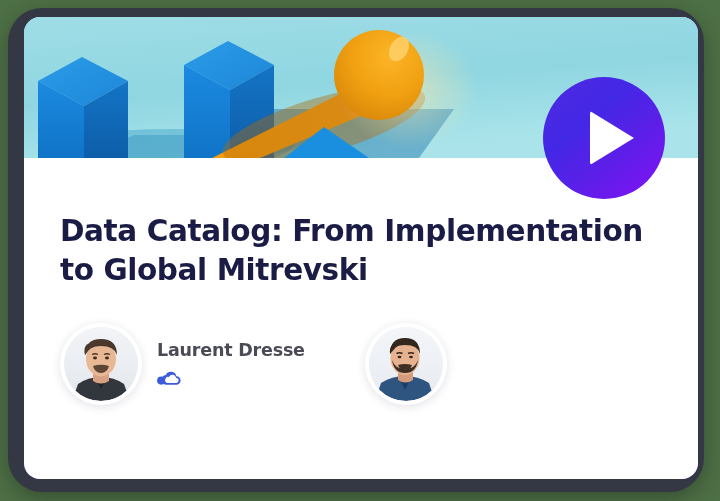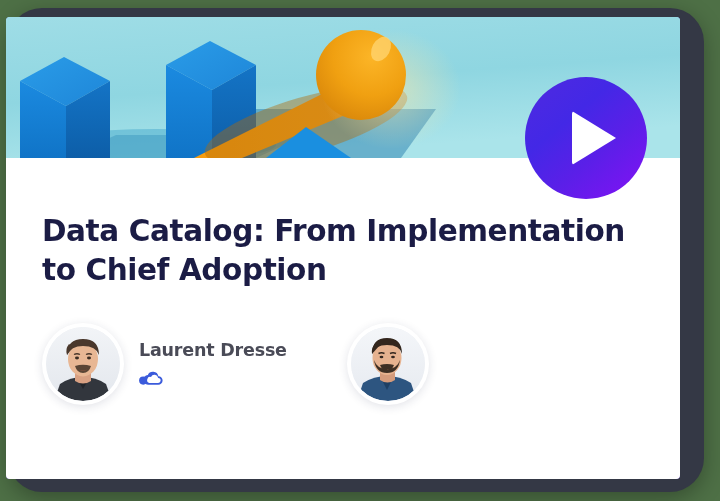--- a/index.html
+++ b/index.html
@@ -23,25 +23,25 @@
     top: 8px;
     width: 696px;
     height: 484px;
     border-radius: 34px;
     background: #343845;
     box-shadow: 0 6px 22px rgba(0,0,0,0.30);
   }
 
   .card {
     position: absolute;
-    left: 6px;
+    left: 24px;
     top: 17px;
     width: 674px;
     height: 462px;
-    border-radius: 4px;
+    border-radius: 16px;
     background: #8b5cf6;
     overflow: hidden;
   }
 
   
   .hero {
     position: absolute;
     left: 0;
     top: 0;
     width: 674px;
@@ -263,21 +263,21 @@
       </g>
     </svg>
   </div>
 
   <div class="play-button" role="button">
     <div class="play-tri"></div>
   </div>
 
   <div class="body-area">
 
-    <h1 class="title"><span>Data Catalog: From Implementation</span><br><span>to Chief Adoption</span></h1>
+    <h1 class="title"><span>Data Catalog: From Implementation</span><br><span>to Global Mitrevski</span></h1>
 
     <div class="speakers">
 
       <div class="speaker">
         <div class="avatar-wrap">
           <div class="avatar">
             <svg viewBox="0 0 74 74">
               <defs>
                 <clipPath id="cl1">
                     <circle cx="37" cy="37" r="37"></circle>

